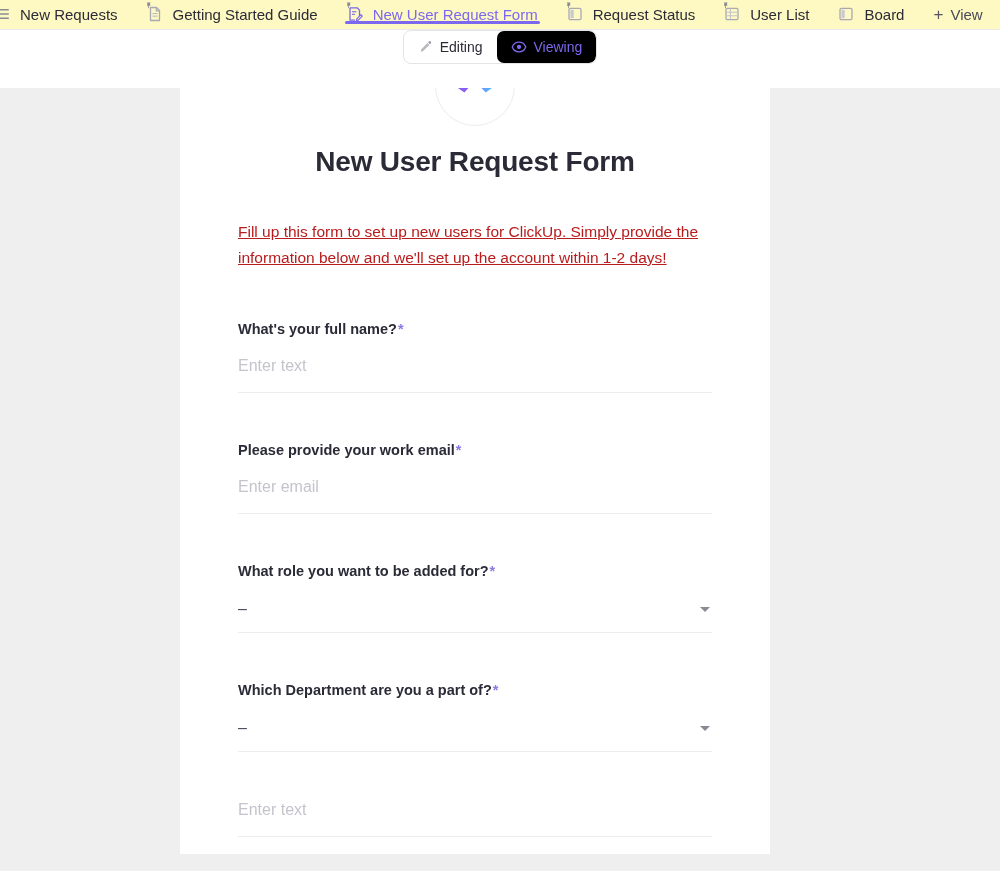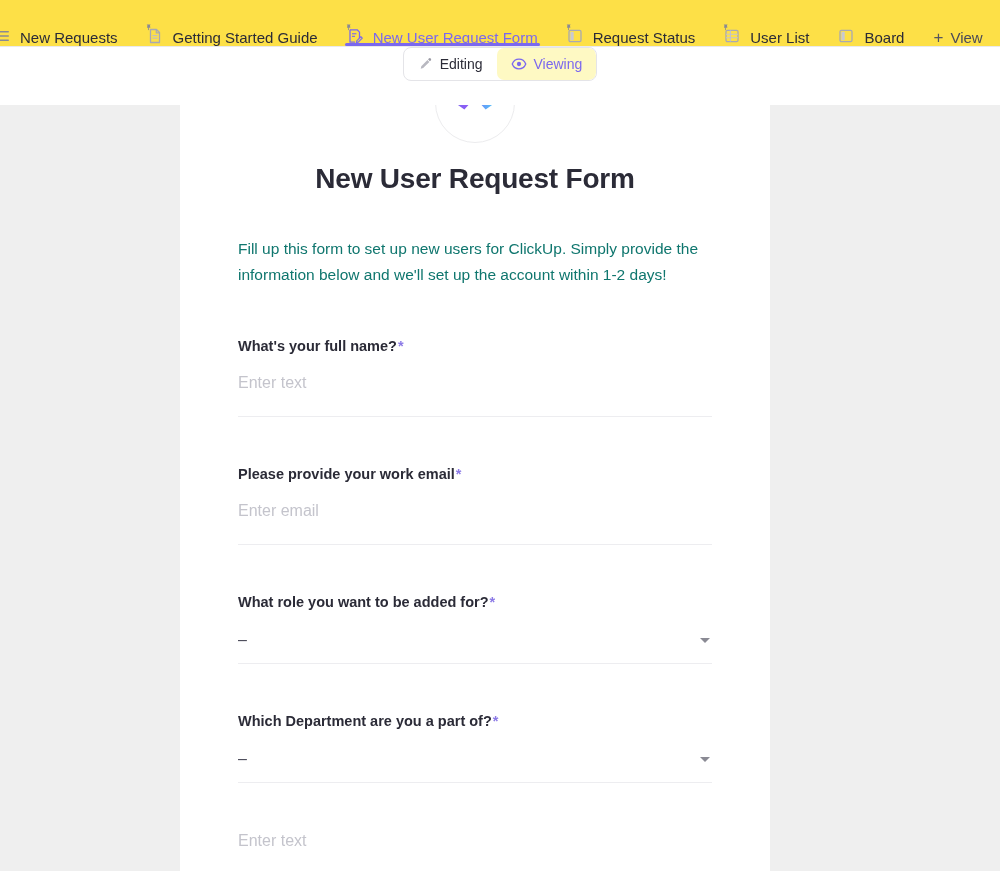--- a/index.html
+++ b/index.html
@@ -10,24 +10,24 @@
     width: 1000px;
     height: 871px;
     overflow: hidden;
     background: #efefef;
     font-family: "Liberation Sans", sans-serif;
     -webkit-font-smoothing: antialiased;
   }
 
   
   #tabbar {
-    height: 47px;
-    background: #fde047;
-    display: flex;
-    align-items: flex-end;
+    height: 30px;
+    background: #fef9c3;
+    display: flex;
+    align-items: center;
     position: relative;
     box-sizing: border-box;
     border-bottom: 1px solid #eaeaec;
   }
   .tab {
     display: flex;
     align-items: center;
     gap: 8px;
     padding: 0 14px;
     position: relative;
@@ -99,21 +99,21 @@
     align-items: center;
     gap: 7px;
     padding: 0 14px;
     height: 100%;
     font-size: 14px;
     color: #2b2b37;
     cursor: pointer;
     box-sizing: border-box;
   }
   .toggle-opt.active {
-    background: #fef9c3;
+    background: #000000;
     color: #7b68ee;
     border-radius: 7px;
   }
   .toggle-opt svg { display: block; flex: 0 0 auto; }
 
   
   #page {
     position: relative;
     height: 766px;
     background: #efefef;
@@ -158,41 +158,42 @@
     text-align: center;
     font-size: 28px;
     font-weight: 700;
     color: #2b2b37;
     letter-spacing: -0.2px;
   }
   #formdesc {
     margin: 41px 58px 0 58px;
     font-size: 15.5px;
     line-height: 26px;
-    color: #0f766e;
+    color: #b91c1c;
+    text-decoration: underline;
   }
   #fields {
     margin: 50px 58px 0 58px;
   }
   .field { margin-bottom: 49px; }
   .field:last-child { margin-bottom: 0; }
   .flabel {
     font-size: 14.5px;
     font-weight: 700;
     color: #2b2b37;
     margin-bottom: 20px;
   }
   .req {
     color: #8c7ae6;
     font-weight: 700;
     margin-left: 1px;
   }
   .finput {
     border-bottom: 1px solid #ededf0;
-    padding-bottom: 22px;
+    padding-bottom: 15px;
     font-size: 16px;
     color: #c4c4cc;
     cursor: text;
     min-height: 20px;
   }
   .fselect {
     border-bottom: 1px solid #ededf0;
     padding-bottom: 13px;
     display: flex;
     align-items: center;

